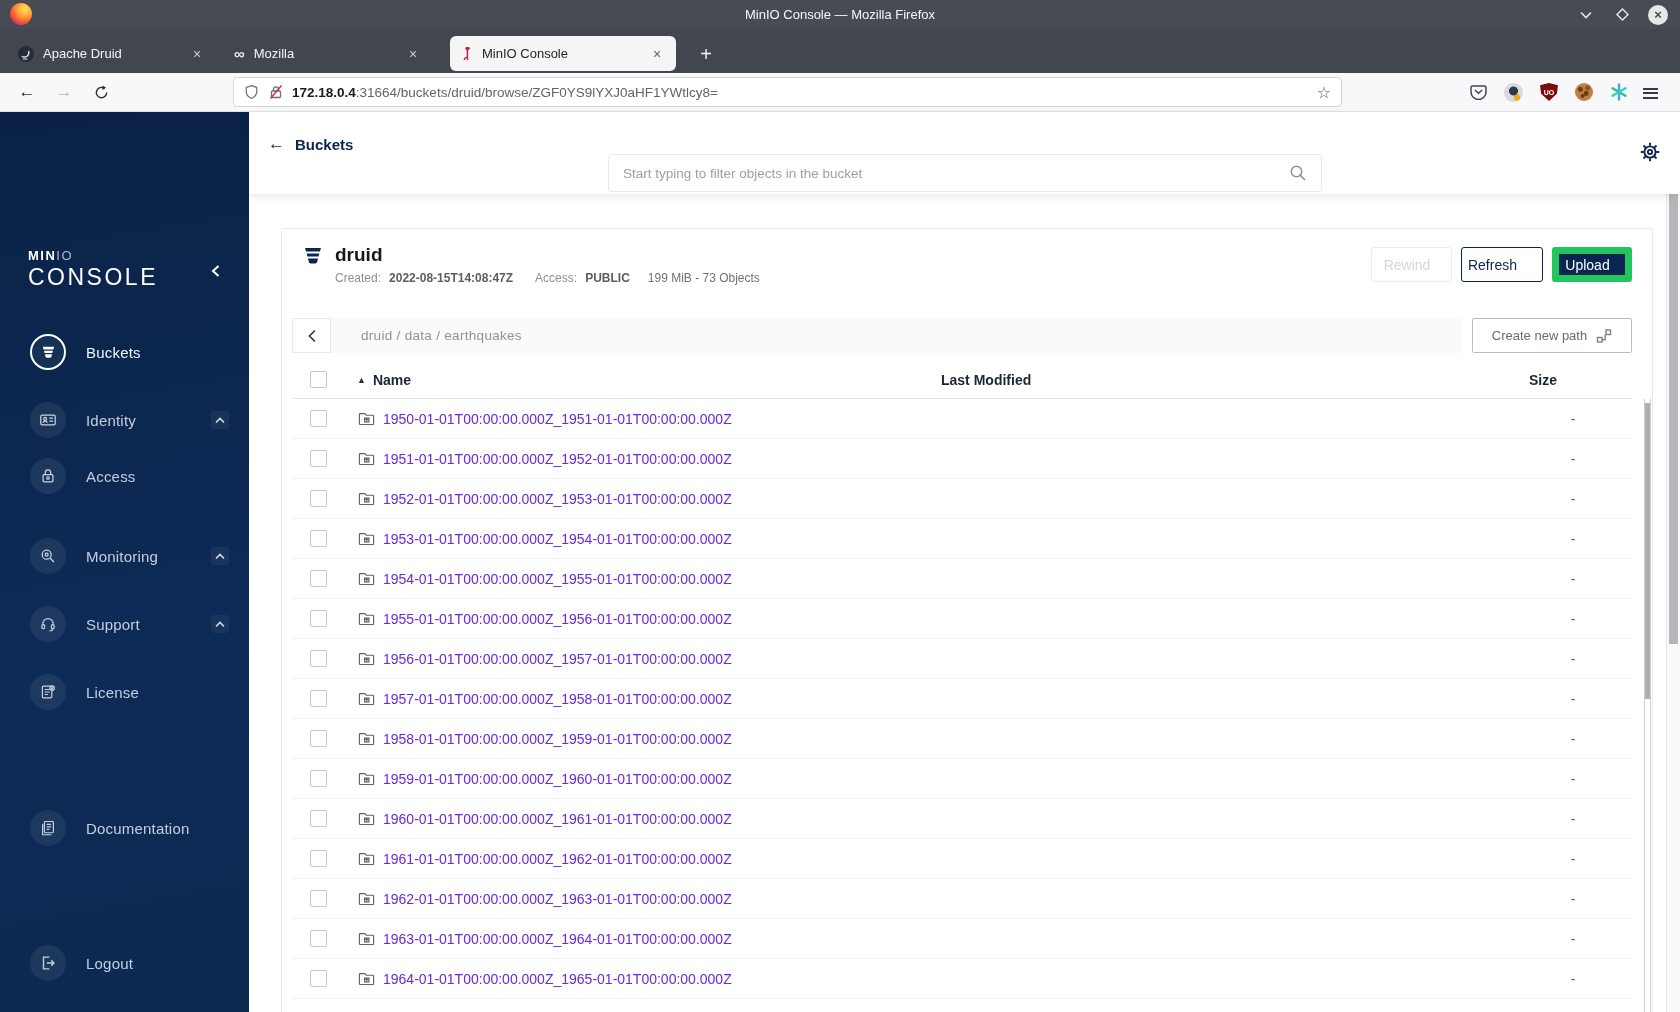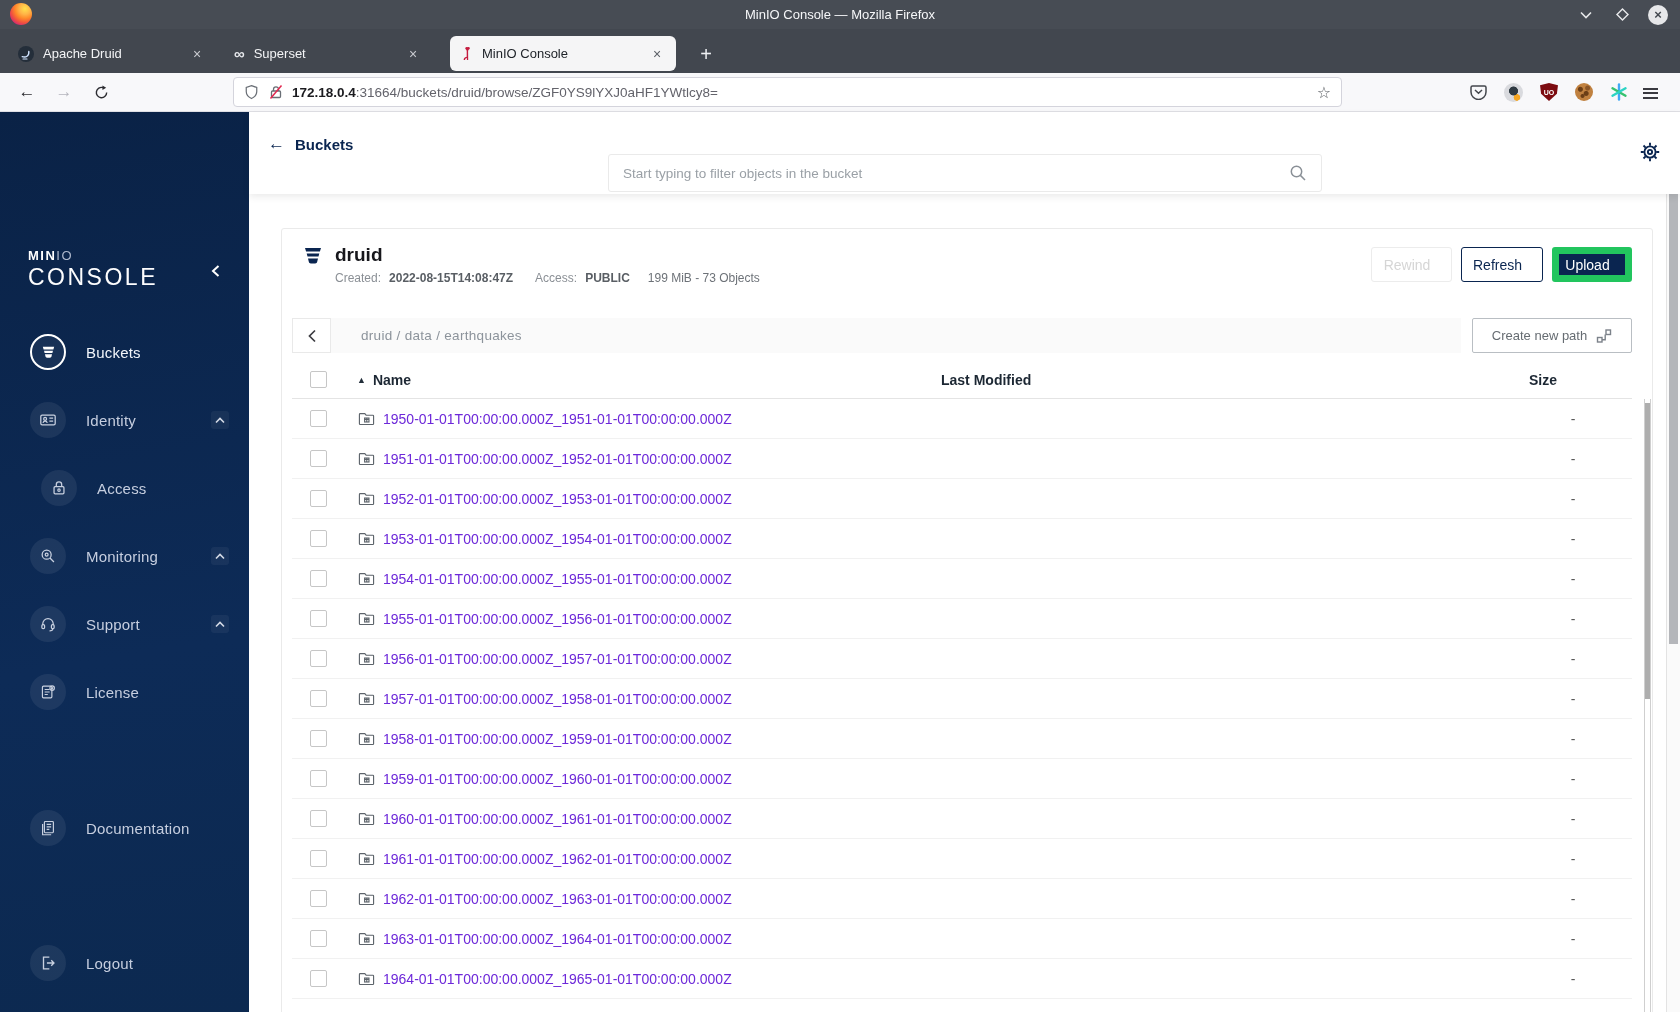--- a/index.html
+++ b/index.html
@@ -87,21 +87,21 @@
     border:1px solid #eaeaea; border-radius:3px; z-index:1; }
   .bucket-title { position:absolute; left:19px; top:14px; display:flex; align-items:flex-start; }
   .bucket-name { font-size:19px; font-weight:bold; color:#17171c; margin-left:10px; line-height:24px; }
   .bucket-meta { position:absolute; left:53px; top:42px; font-size:12px; color:#8a8f95; display:flex; gap:8px; align-items:center; }
   .bucket-meta b { color:#595e64; }
   .meta-summary { margin-left:10px; color:#6d7278; }
   .actions { position:absolute; right:20px; top:18px; display:flex; gap:9px; }
   .btn { height:35px; border-radius:3px; font-size:14px; display:flex; align-items:center; justify-content:center;
     gap:9px; padding:0 16px; background:#fff; }
   .btn-rewind { border:1px solid #ececec; color:#d5d5d5; width:81px; }
-  .btn-refresh { border:1px solid #0A2550; color:#0A2550; width:82px; }
+  .btn-refresh { border:1px solid #0A2550; color:#0A2550; width:82px;justify-content:flex-end; }
   .btn-upload { background:#0A2550; color:#fff; border:7px solid #22c55e; width:80px; }
 
   .browse-row { position:absolute; left:10px; right:20px; top:89px; height:35px; display:flex; }
   .crumb-back { width:39px; border:1px solid #e9e9e9; background:#fff; display:flex; align-items:center; justify-content:center; }
   .crumb-bar { flex:1; background:#fafafa; display:flex; align-items:center; padding-left:30px;
     color:#8c939b; font-size:13.5px; letter-spacing:0.3px; }
   .btn-newpath { width:160px; margin-left:11px; border:1px solid #b9bec3; border-radius:2px; background:#fff;
     color:#666c72; font-size:13px; display:flex; align-items:center; justify-content:center; gap:9px; }
 
   .table-head { position:absolute; left:10px; right:20px; top:132px; height:38px; display:flex; align-items:center;
@@ -159,21 +159,21 @@
         <svg width="16" height="16" viewBox="0 0 16 16">
             <path d="M4.2 10.6c3.6 1.2 7.2-.5 6.6-5.2" fill="none" stroke="#cfe3ff" stroke-width="1.4" stroke-linecap="round"></path>
             <path d="M5 13h4" stroke="#cfe3ff" stroke-width="1.1" stroke-linecap="round"></path>
           </svg>
       </div>
       <span class="tlabel">Apache Druid</span>
       <span class="tclose">×</span>
     </div>
     <div class="tab tab2">
       <span class="superset-ic">∞</span>
-      <span class="tlabel">Superset</span>
+      <span class="tlabel">Mozilla</span>
       <span class="tclose">×</span>
     </div>
     <div class="tab tab3">
       <svg width="13" height="16" viewBox="0 0 13 16">
         <path d="M7.6 1.2C5.6.4 4.4 2.6 5.9 3.6c.6.4.8.9.8 1.7v5.4c-2.2.3-3.3 1.9-3 3.4h1.4c-.1-1.2.6-2 1.7-2.1l.1 2.1h1.3L8.1 5.4c0-1 .3-1.4 1-1.8 1.5-.8.8-3-1.5-2.4z" fill="#C51C3F"></path>
       </svg>
       <span class="tlabel">MinIO Console</span>
       <span class="tclose">×</span>
     </div>
     <div class="newtab">+</div>
@@ -265,21 +265,21 @@
           </svg>
       </div>
       <span class="nav-label">Identity</span>
       <div class="caret">
         <svg width="10" height="7" viewBox="0 0 10 7">
             <polyline points="1,5.5 5,1.5 9,5.5" fill="none" stroke="#d4dae6" stroke-width="1.6"></polyline>
           </svg>
       </div>
     </div>
 
-    <div class="nav-item" style="top:352px;margin-left:11px;">
+    <div class="nav-item" style="top:340px;">
       <div class="nav-circle">
         <svg width="18" height="18" viewBox="0 0 20 20">
             <g fill="none" stroke="#c9d1e0" stroke-width="1.4">
               <rect x="4.5" y="8.5" width="11" height="8" rx="1.2"></rect>
               <path d="M7 8.5V6.3a3 3 0 0 1 6 0v2.2"></path>
               <circle cx="10" cy="12.4" r="1.3"></circle>
             </g>
           </svg>
       </div>
       <span class="nav-label">Access</span>

